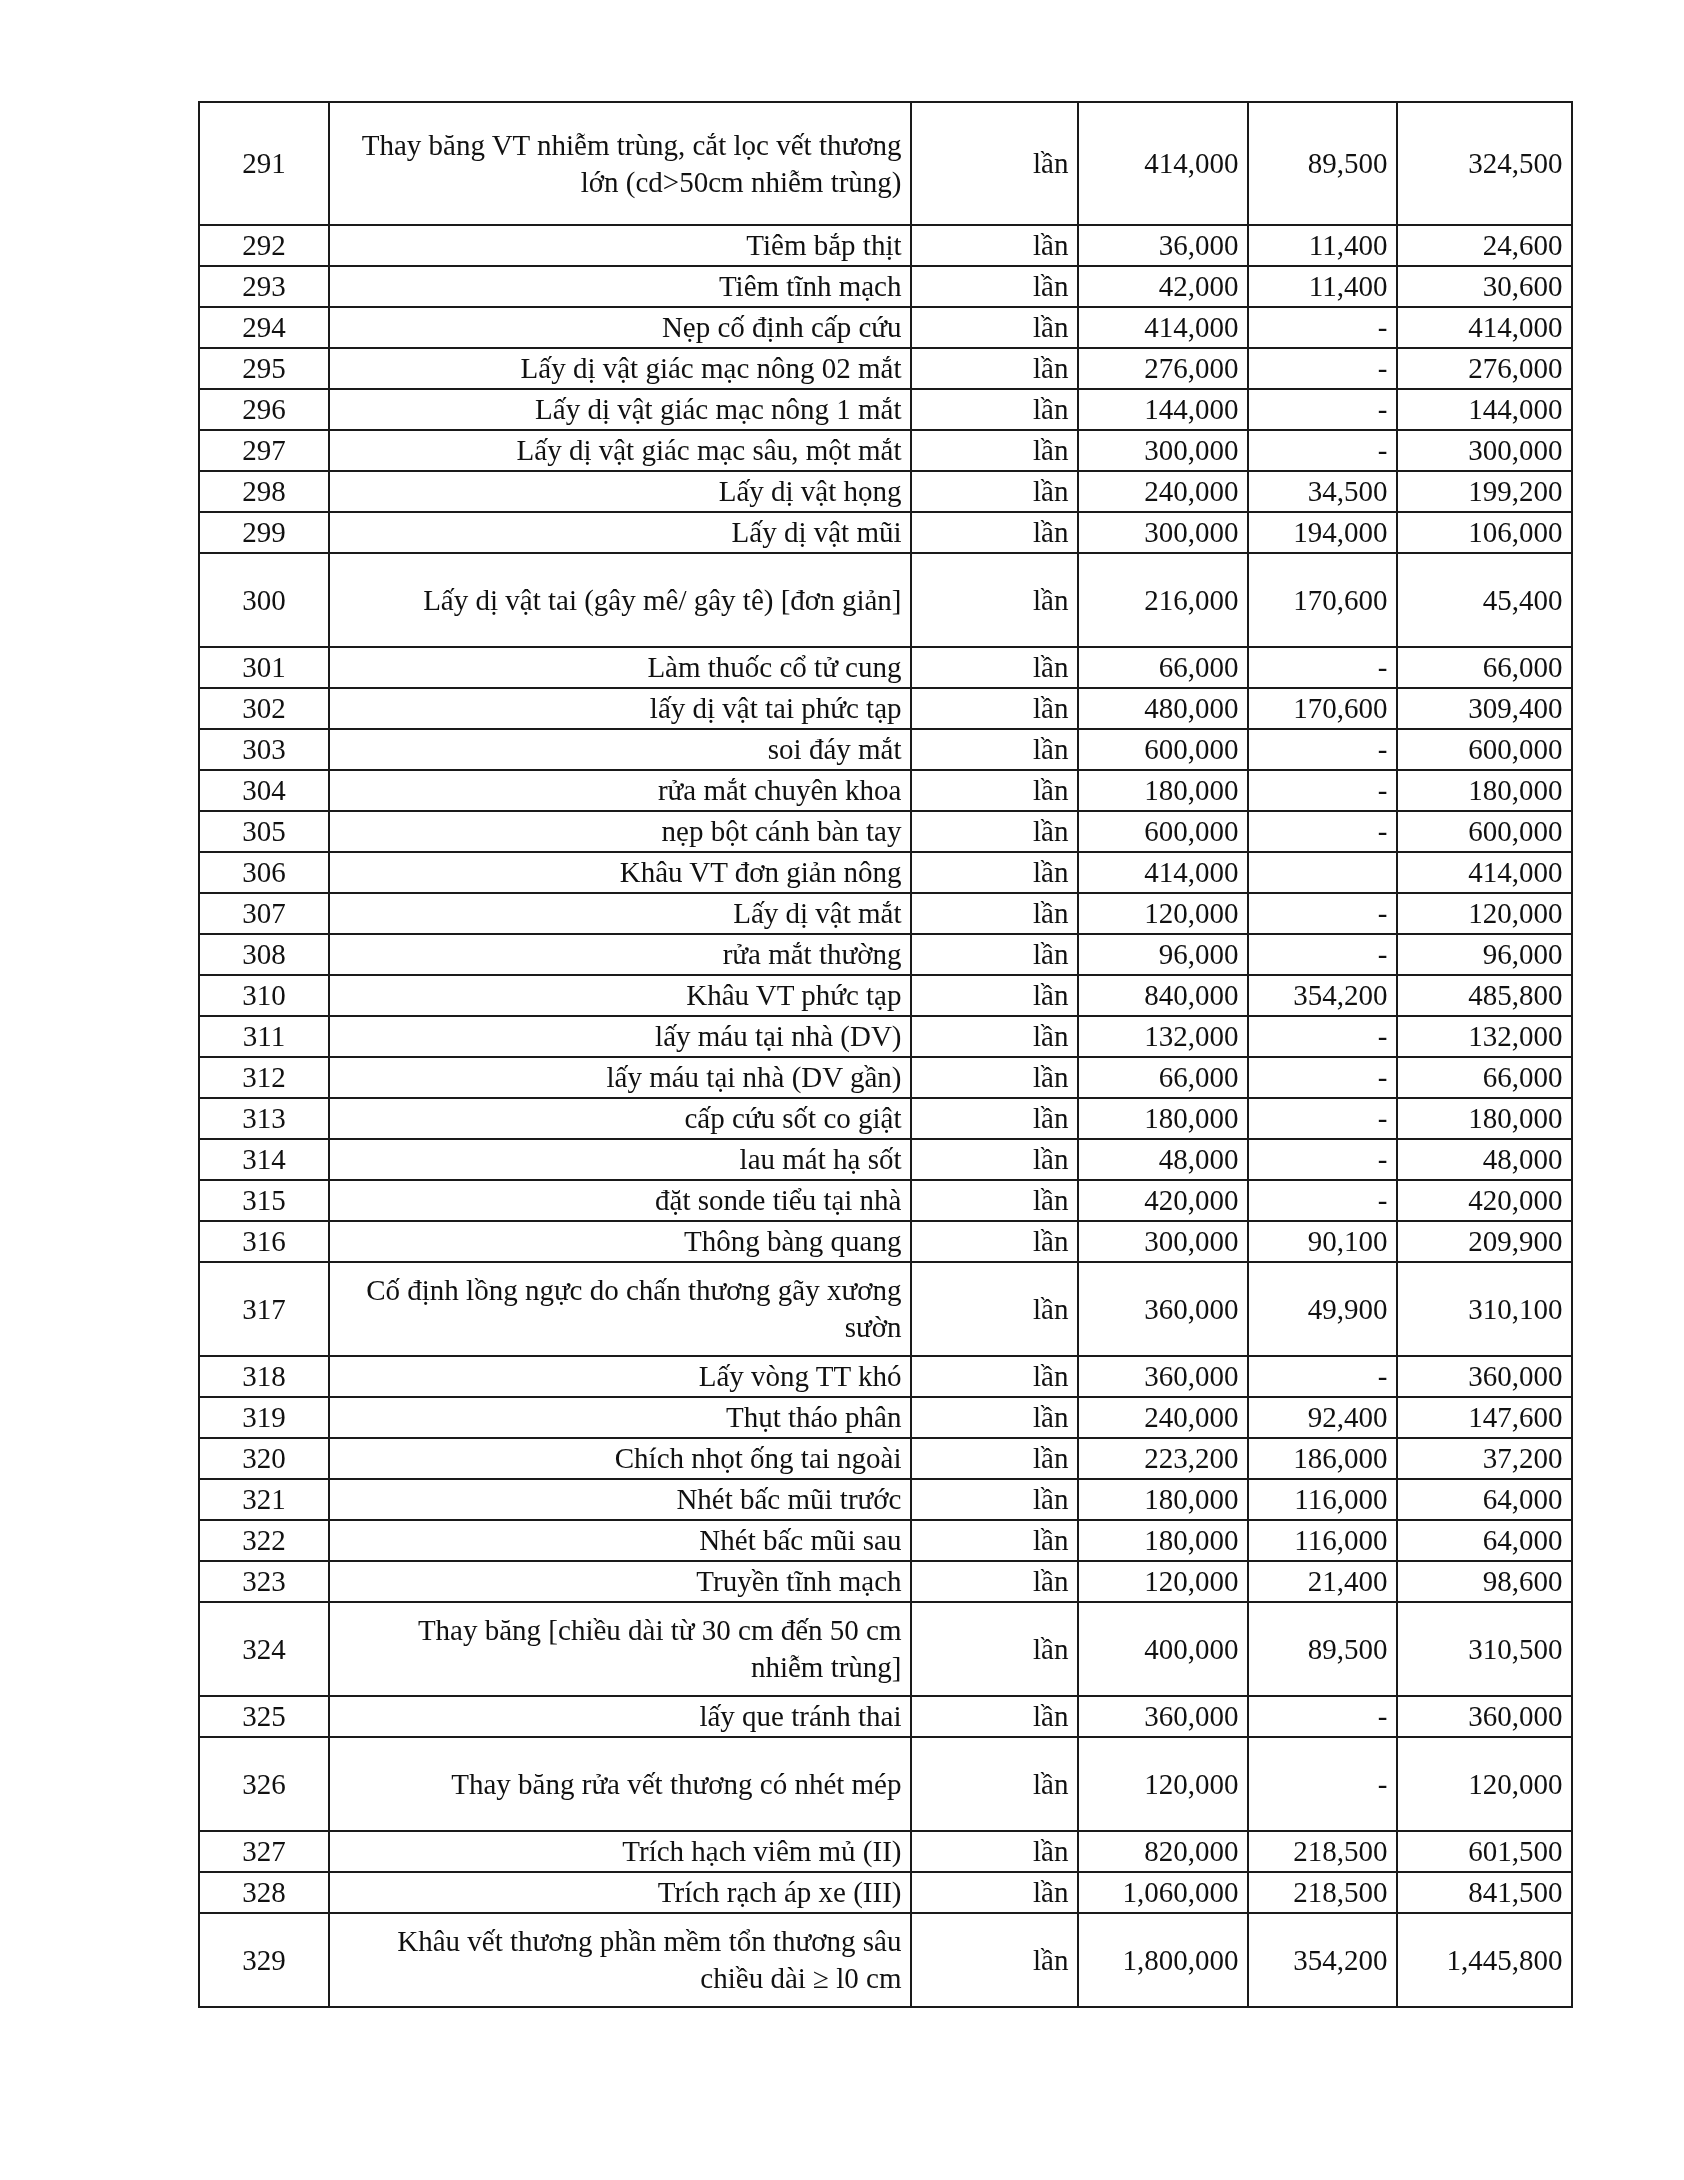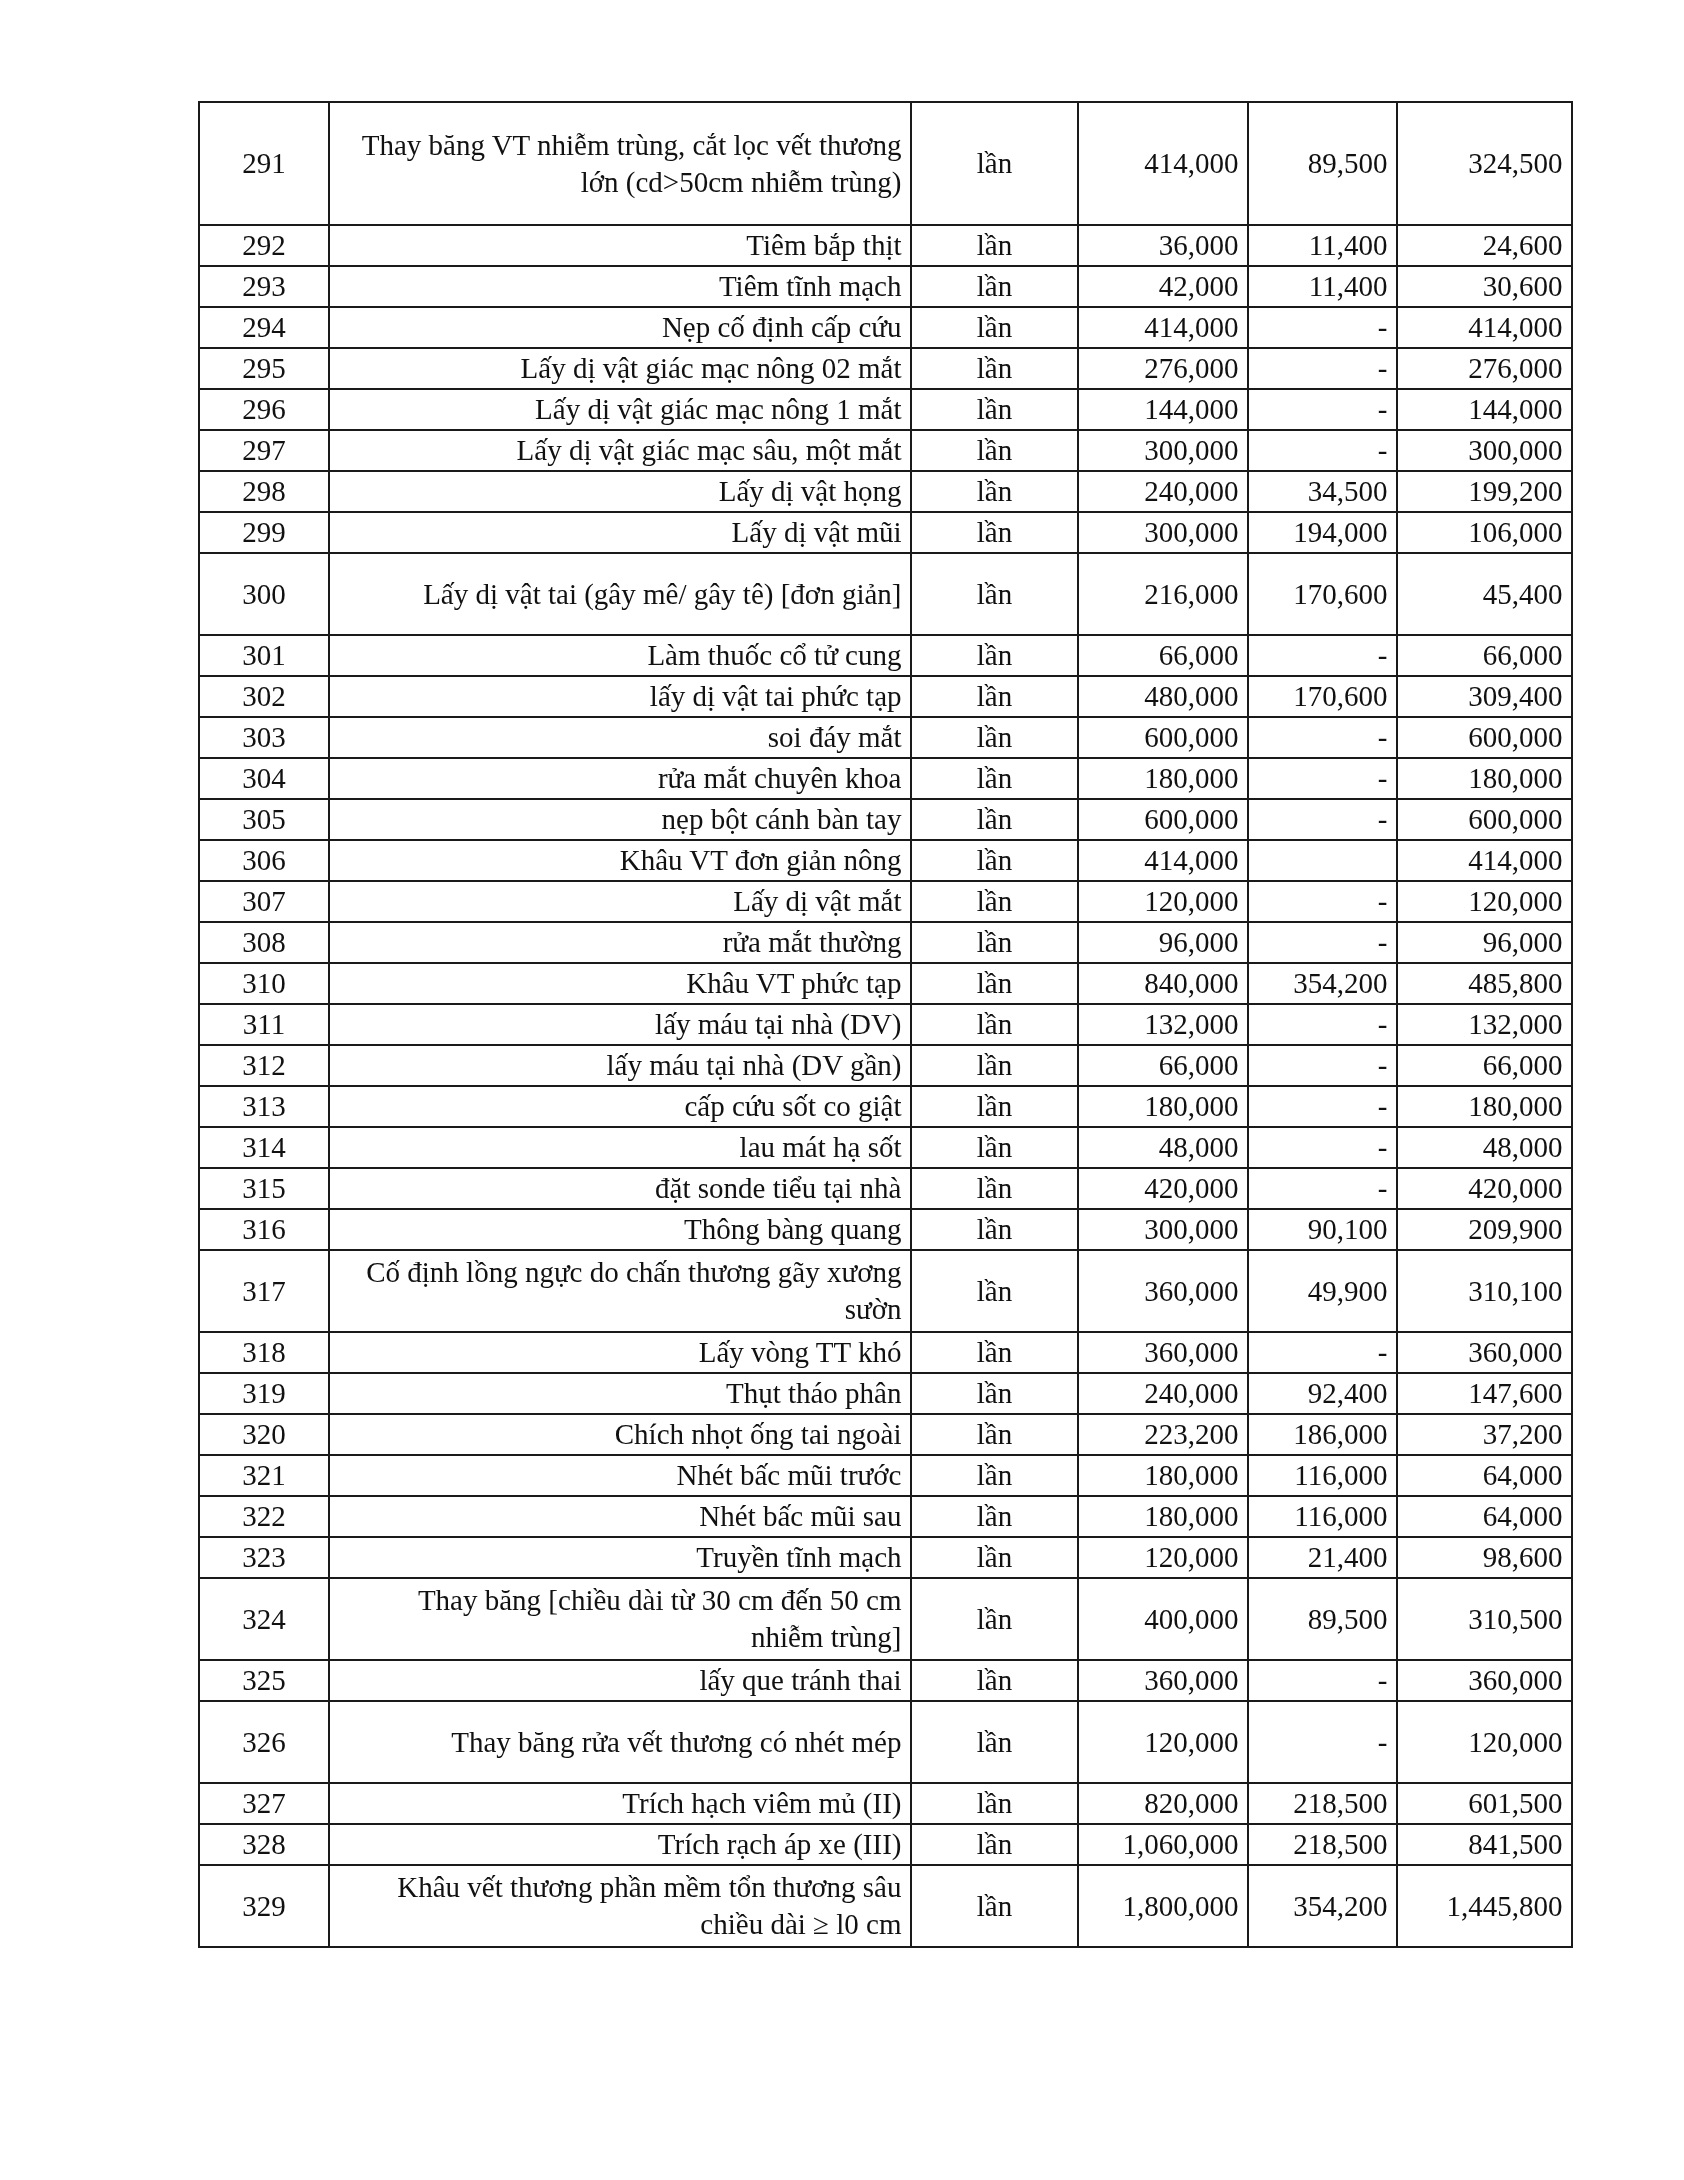--- a/index.html
+++ b/index.html
@@ -42,26 +42,26 @@
   }
   col.c-stt   { width: 130px; }
   col.c-name  { width: 582px; }
   col.c-unit  { width: 167px; }
   col.c-price { width: 170px; }
   col.c-ins   { width: 149px; }
   col.c-pay   { width: 175px; }
 
   td.stt   { text-align: center; }
   td.name  { text-align: right; padding-left: 5.1px; }
-  td.unit  { text-align: center; }
+  td.unit  { text-align: right; }
   td.num   { text-align: right; padding-right: 13.6px; }
   td.dash  { text-align: right; padding-right: 22px; }
 
   tr.tall-291 td { height: 123px; }
-  tr.tall td     { height: 82px; }
+  tr.tall td     { height: 94px; }
 </style>
 </head>
 <body>
 
 <div class="page">
   <table class="fee-table">
     <colgroup>
       <col class="c-stt">
         <col class="c-name">
         <col class="c-unit">

